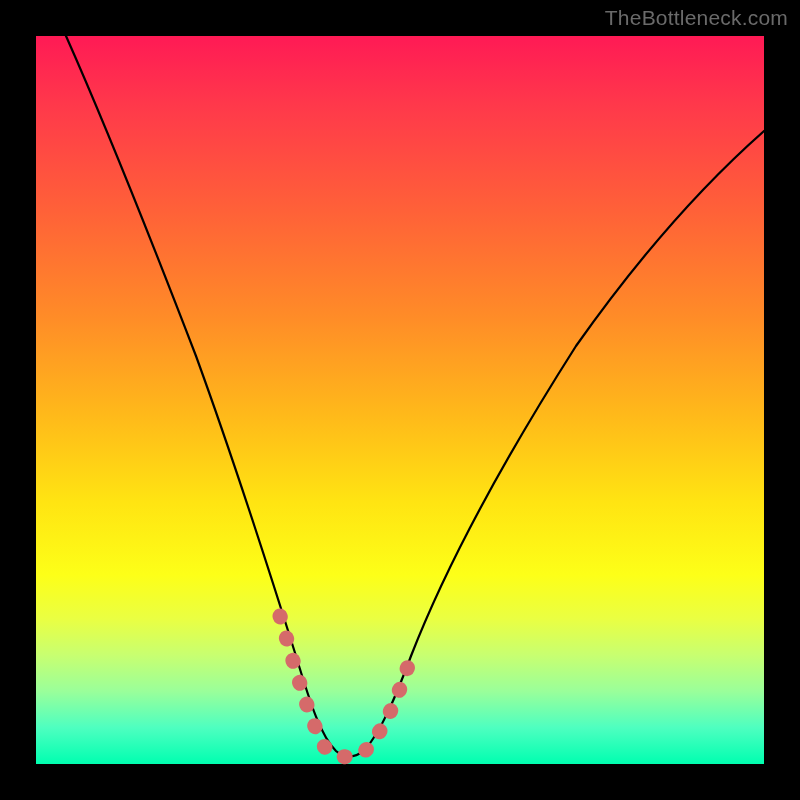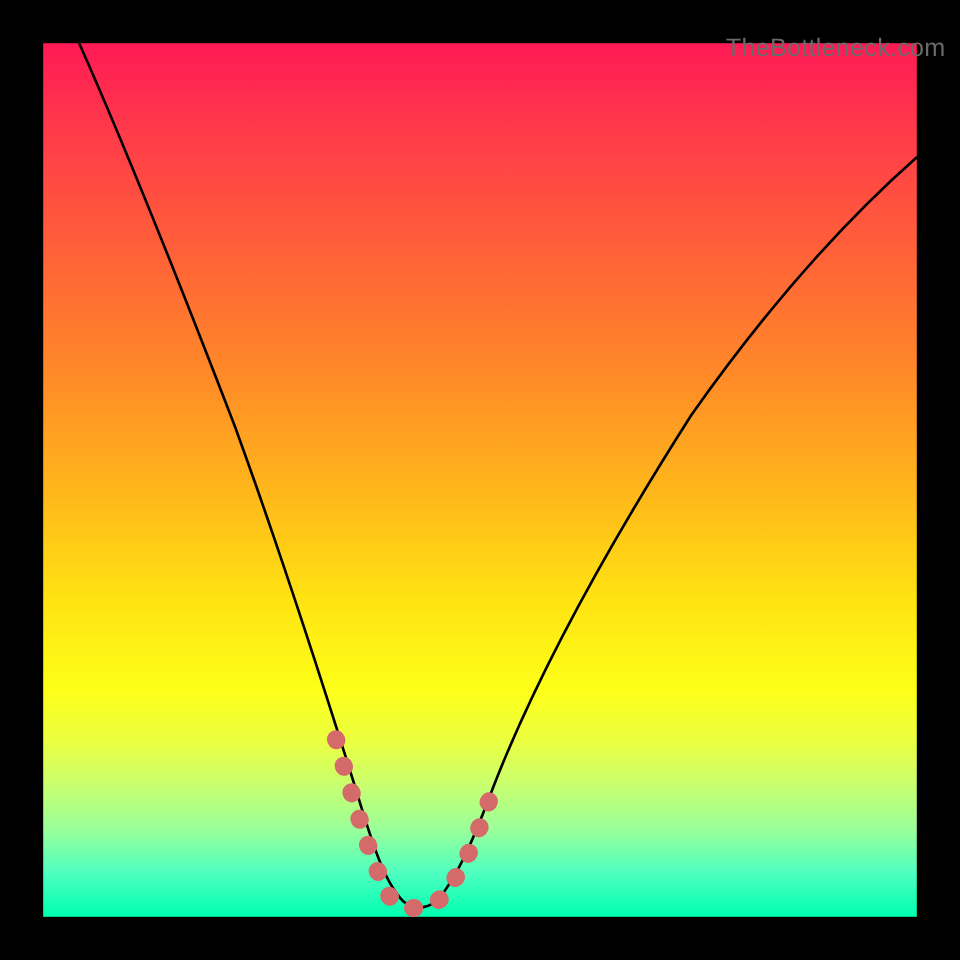--- a/index.html
+++ b/index.html
@@ -13,21 +13,20 @@
   }
   .watermark {
     position: absolute;
     top: 6px;
     right: 12px;
     color: #6a6a6a;
     font-size: 21px;
     font-weight: 400;
     z-index: 10;
     letter-spacing: 0.2px;
-    margin-top: 23px;
   }
   .plot-area {
     position: absolute;
     left: 36px;
     top: 36px;
     width: 728px;
     height: 728px;
     background: linear-gradient(
       to bottom,
       #ff1a55 0%,

